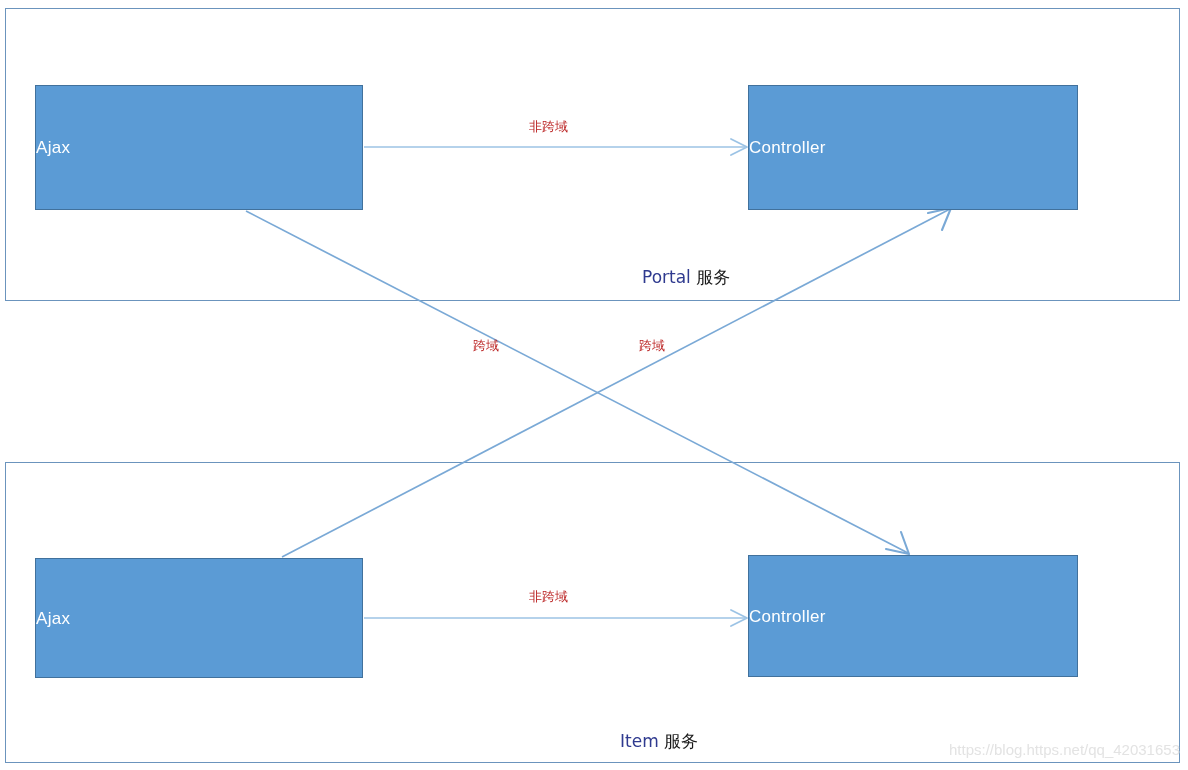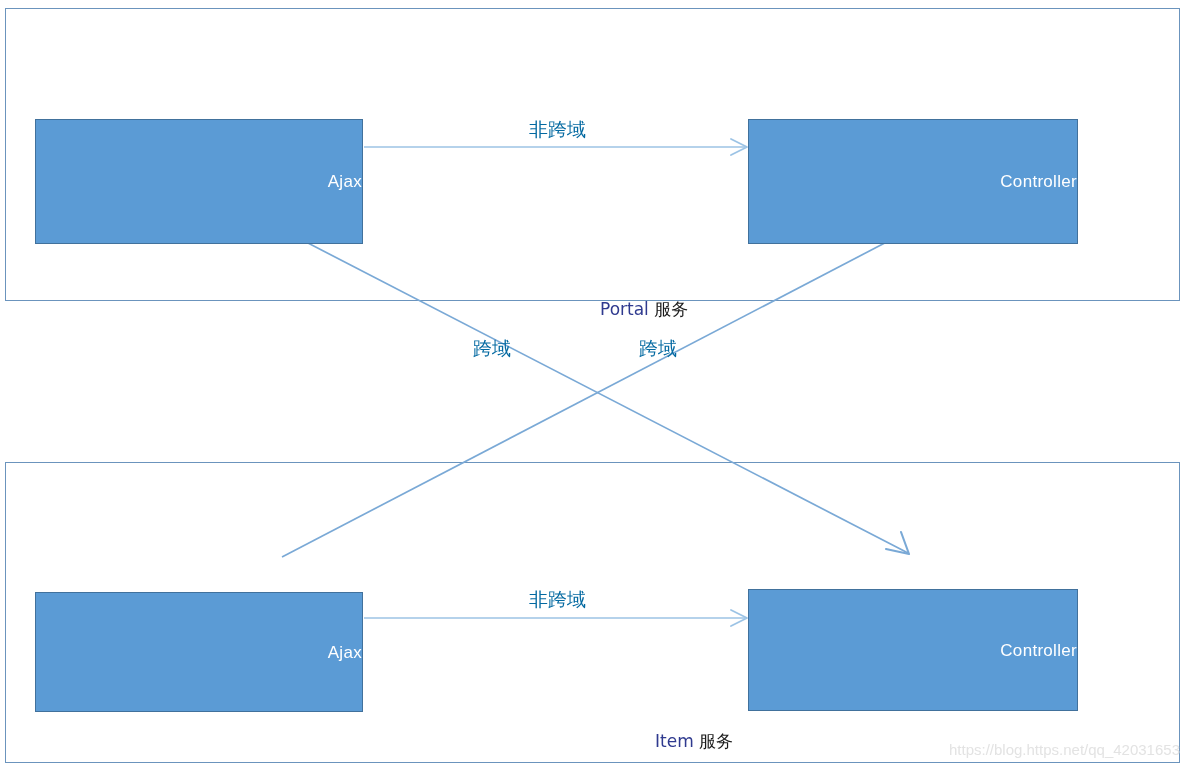--- a/index.html
+++ b/index.html
@@ -37,22 +37,21 @@
     height: 301px;
   }
   
   .node-box {
     position: absolute;
     background: #5b9bd5;
     border: 1px solid #41719c;
     box-sizing: border-box;
     display: flex;
     align-items: center;
-    justify-content: flex-end;
-    margin-top: 34px;
+    justify-content: flex-start;
   }
   .node-label {
     color: #ffffff;
     font-size: 17px;
     font-family: "Liberation Sans", "DejaVu Sans", sans-serif;
     letter-spacing: 0.3px;
     line-height: 1;
     user-select: none;
   }
   .box-ajax-top    { left: 35px;  top: 85px;  width: 328px; height: 125px; }
@@ -90,22 +89,22 @@
     fill: none;
     stroke: #7aa9d6;
     stroke-width: 2.1;
     stroke-linecap: round;
     stroke-linejoin: round;
   }
 
   
   .edge-label {
     position: absolute;
-    color: #0369a1;
-    font-size: 19px;
+    color: #b91c1c;
+    font-size: 13px;
     font-family: Liberation Serif, serif;
     white-space: nowrap;
     line-height: 1;
     user-select: none;
   }
   .frame-label {
     position: absolute;
     color: #1a1a1a;
     font-size: 17px;
     font-family: "DejaVu Sans", "Liberation Sans", sans-serif;
@@ -113,22 +112,22 @@
     line-height: 1;
     user-select: none;
   }
   .frame-label .latin {
     color: #2f3a8f;
   }
   .lbl-noncross-top    { left: 529px; top: 120px; }
   .lbl-noncross-bottom { left: 529px; top: 590px; }
   .lbl-cross-left      { left: 473px; top: 339px; }
   .lbl-cross-right     { left: 639px; top: 339px; }
-  .lbl-portal          { left: 600px; top: 269px; margin-top: 32px; }
-  .lbl-item            { left: 620px; top: 733px; margin-left: 35px; }
+  .lbl-portal          { left: 642px; top: 269px; }
+  .lbl-item            { left: 620px; top: 733px; }
 
   
   .watermark {
     position: absolute;
     right: 8px;
     bottom: 12px;
     color: #e3e3e3;
     font-size: 15px;
     font-family: "Liberation Sans", "DejaVu Sans", sans-serif;
     white-space: nowrap;

